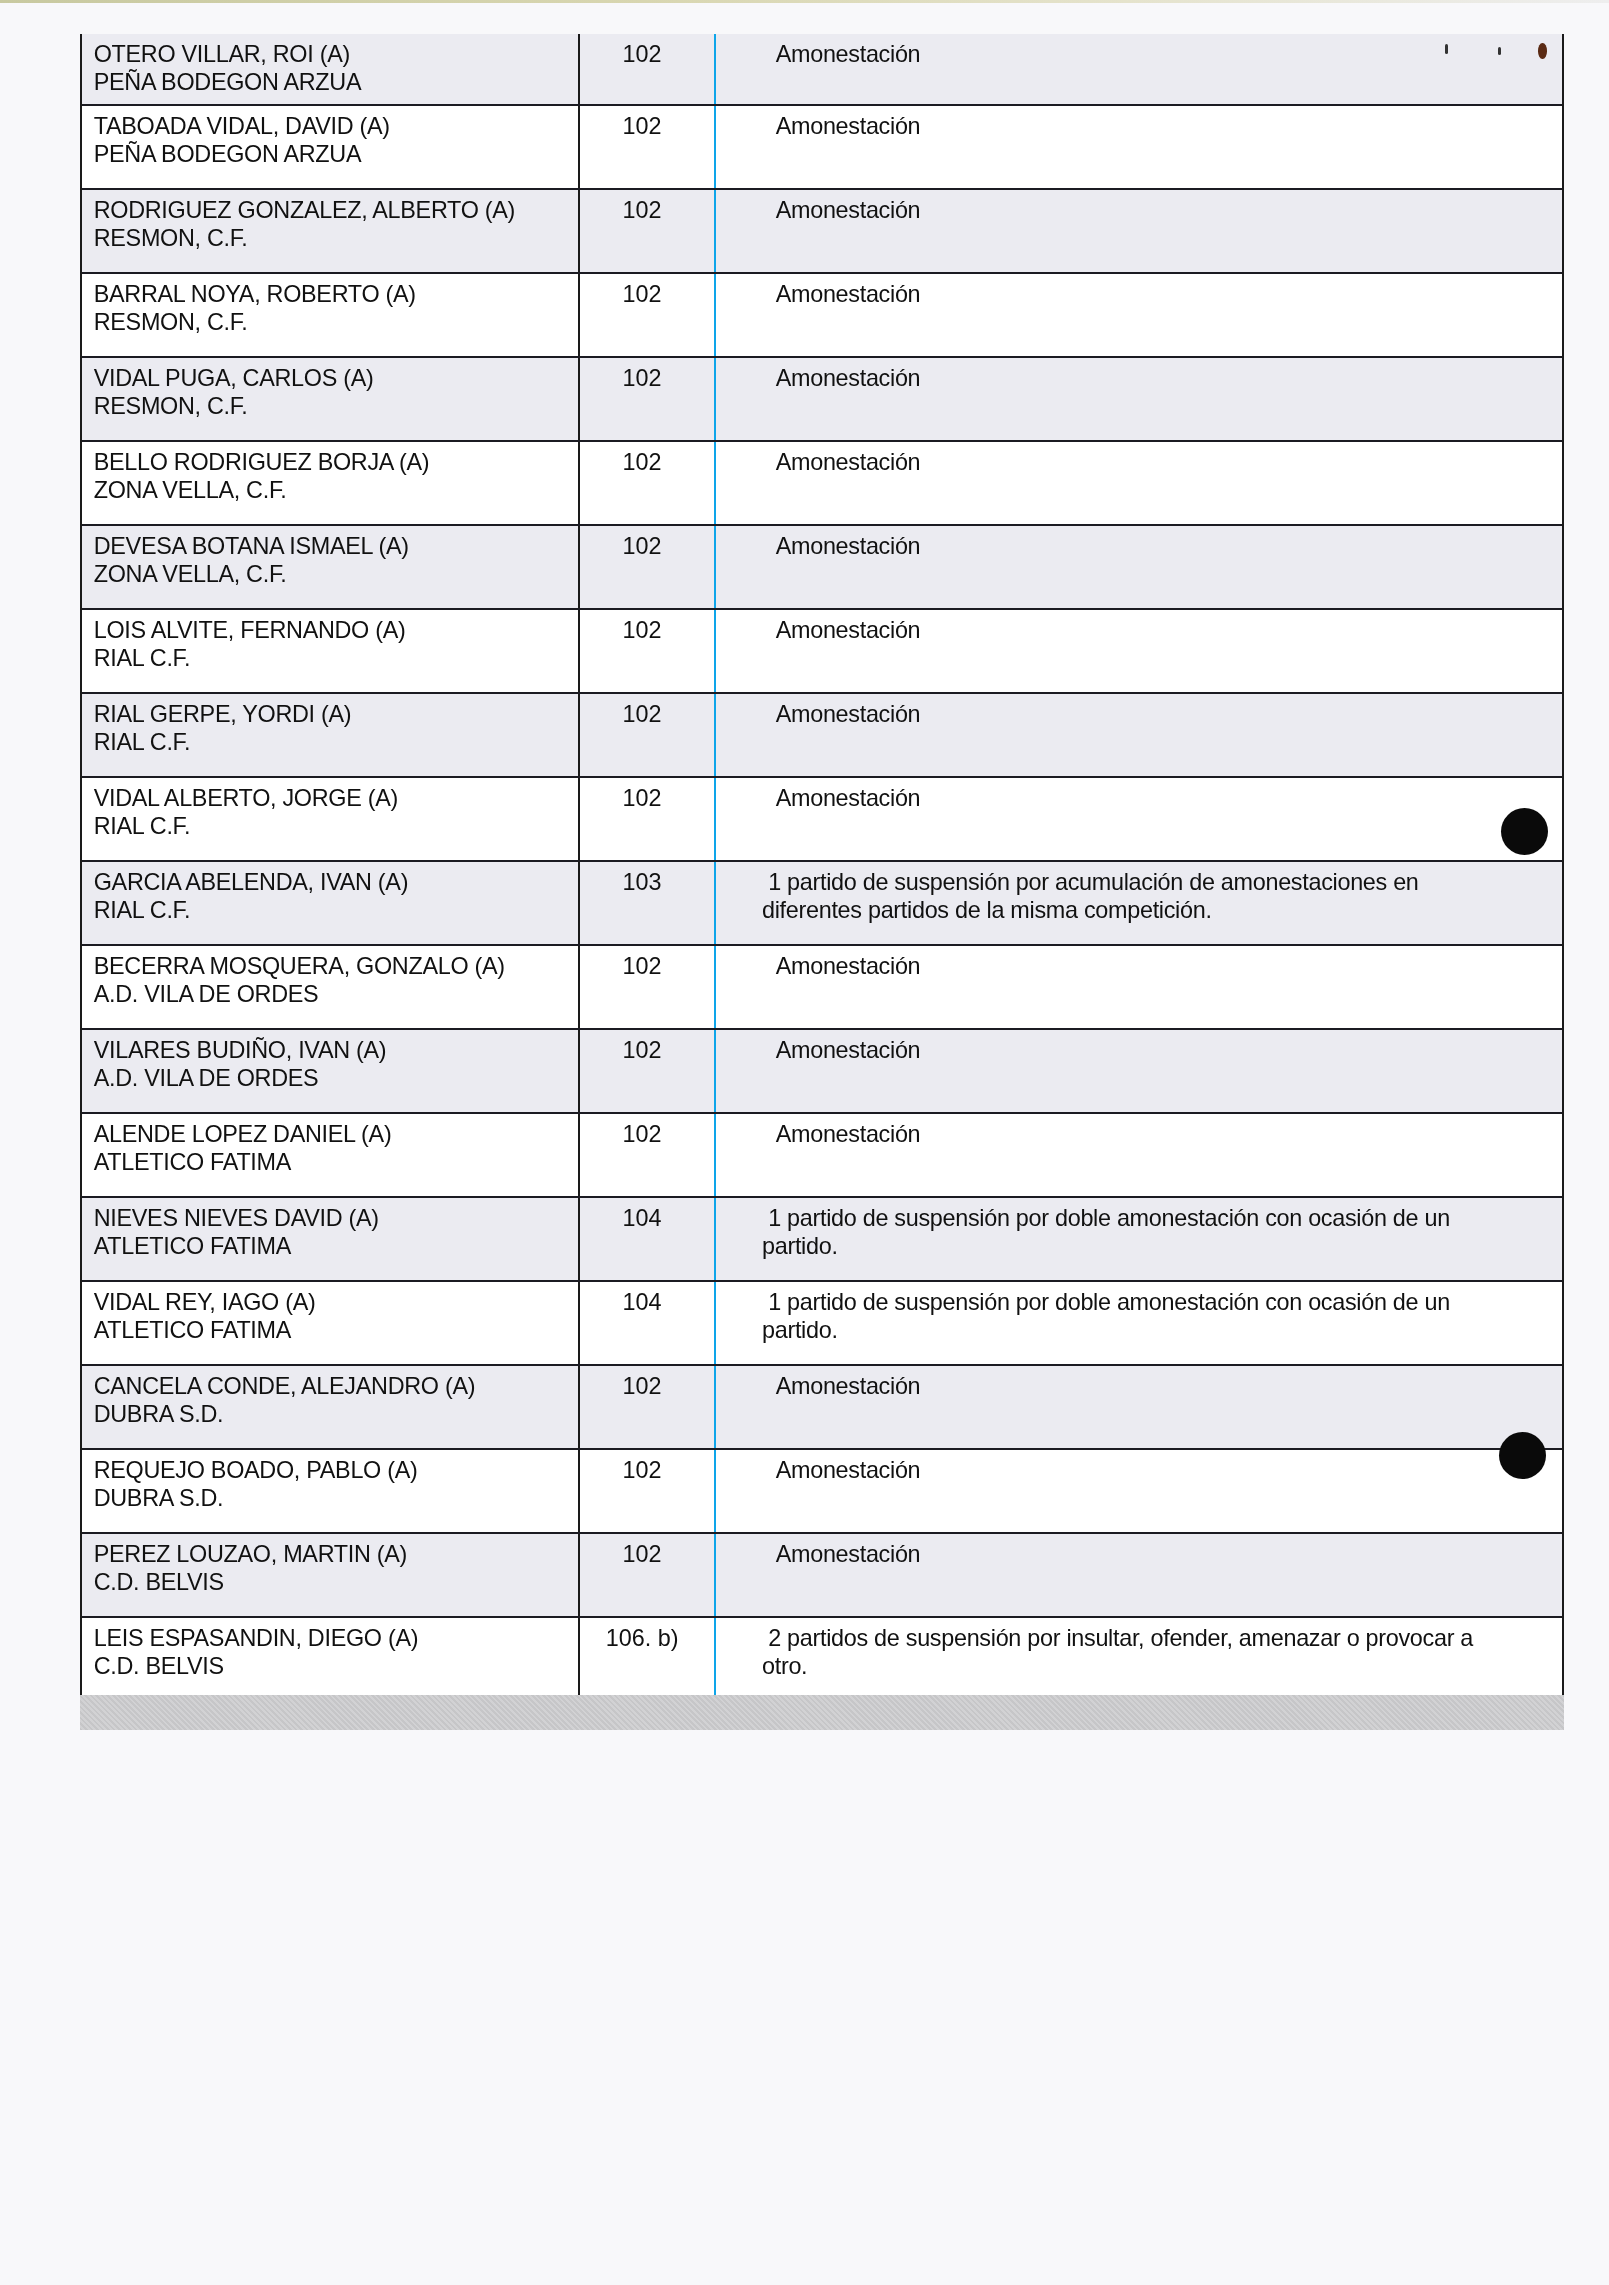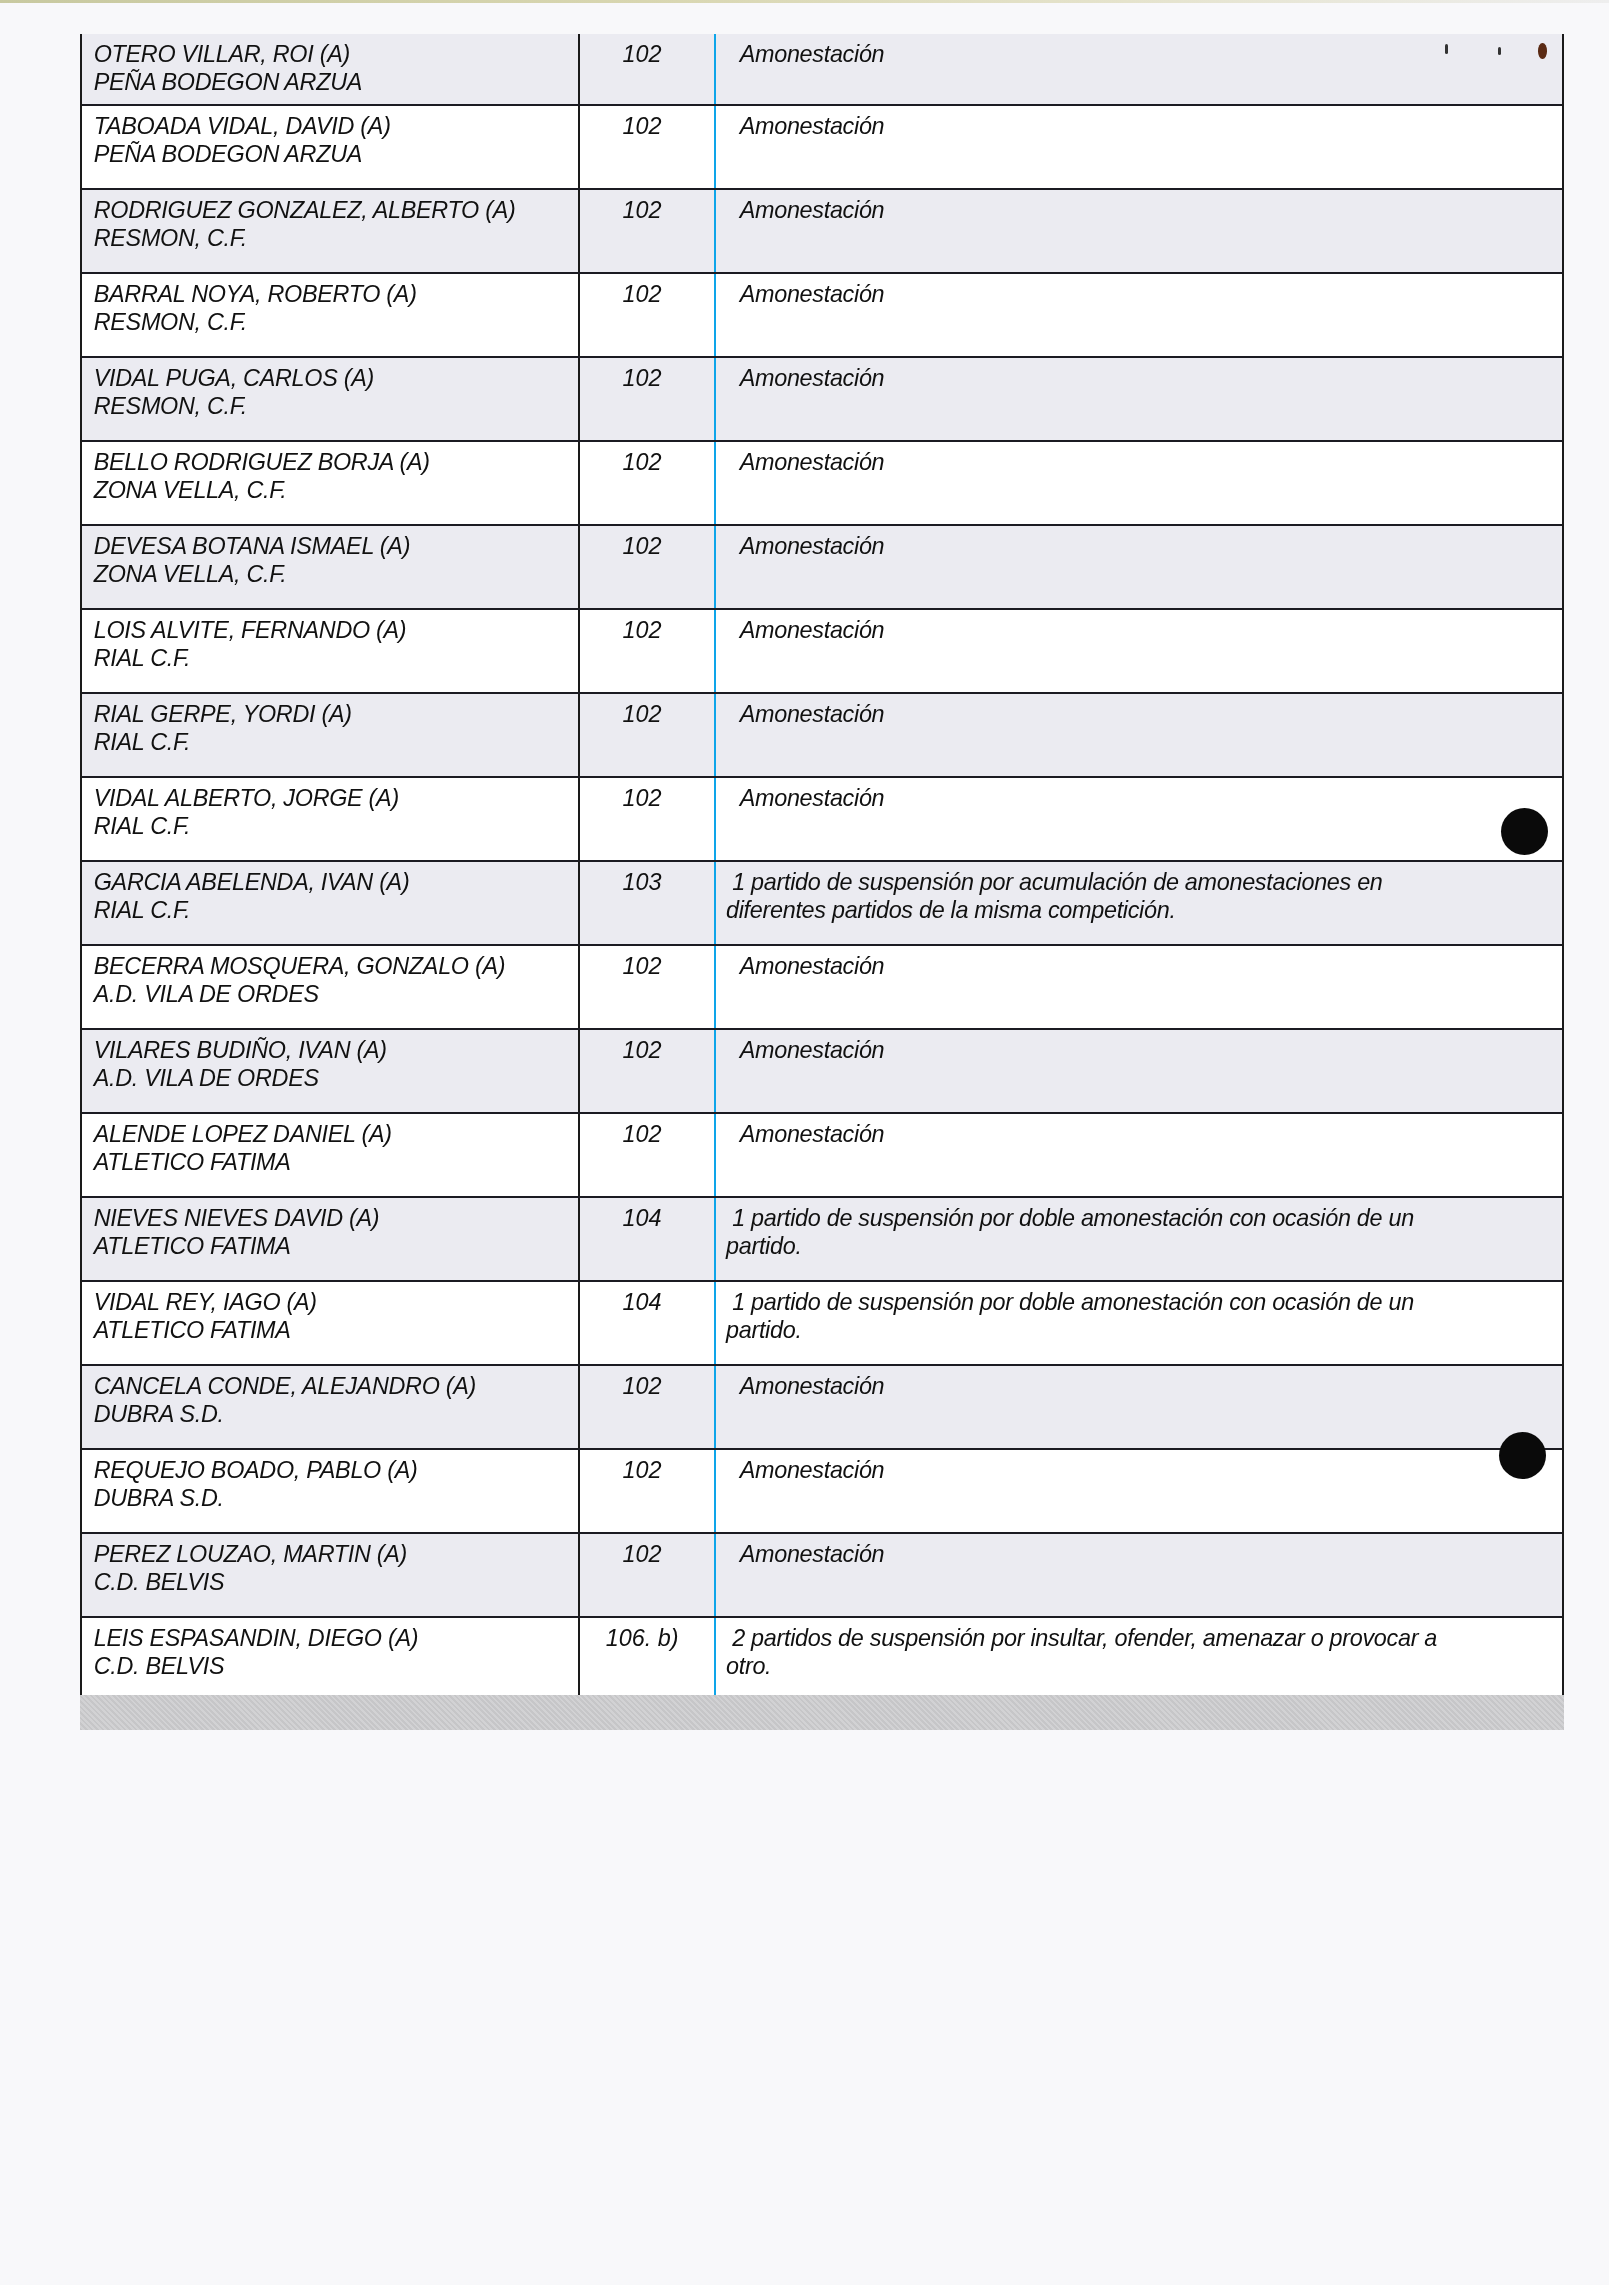--- a/index.html
+++ b/index.html
@@ -17,28 +17,27 @@
   .sheet-table {
     position: absolute; left: 80px; top: 34px; width: 1484px;
     border-left: 2px solid #1a1a1a;
     border-right: 2px solid #1a1a1a;
     box-sizing: border-box;
   }
   .row {
     display: flex; height: 84px; box-sizing: border-box;
     border-bottom: 2.9px solid #1b1b22;
     background: #ffffff;
-    font-style: italic;
   }
   .row.first { height: 72px; }
   .row.shaded { background: #ebebf1; }
   .cell { box-sizing: border-box; font-size: 23.4px; line-height: 28px; padding-top: 5.9px; }
   .c-name { width: 498px; padding-left: 11.7px; border-right: 2px solid #1a1a1a; letter-spacing: -0.3px; white-space: nowrap; }
   .c-code { width: 136px; text-align: center; padding-right: 9.8px; border-right: 2px solid #0ea5e9; }
-  .c-desc { flex: 1; padding-left: 10px; padding-right: 19.5px; letter-spacing: -0.3px; }
+  .c-desc { flex: 1; padding-left: 10px; padding-right: 19.5px; letter-spacing: -0.3px; margin-left: 36px; }
   .c-desc .short { padding-left: 13.7px; display: inline-block; }
   .line { display: block; }
   .gray-band {
     position: absolute; left: 80px; top: 1695px; width: 1484px; height: 35px;
     background: repeating-linear-gradient(45deg, #c6c6c8 0 2px, #d2d2d4 2px 3.9px);
   }
   .punch {
     position: absolute; width: 47px; height: 47px; border-radius: 50%; background: #0a0a0a;
   }
   .speck { position: absolute; background: #333; border-radius: 2px; }

